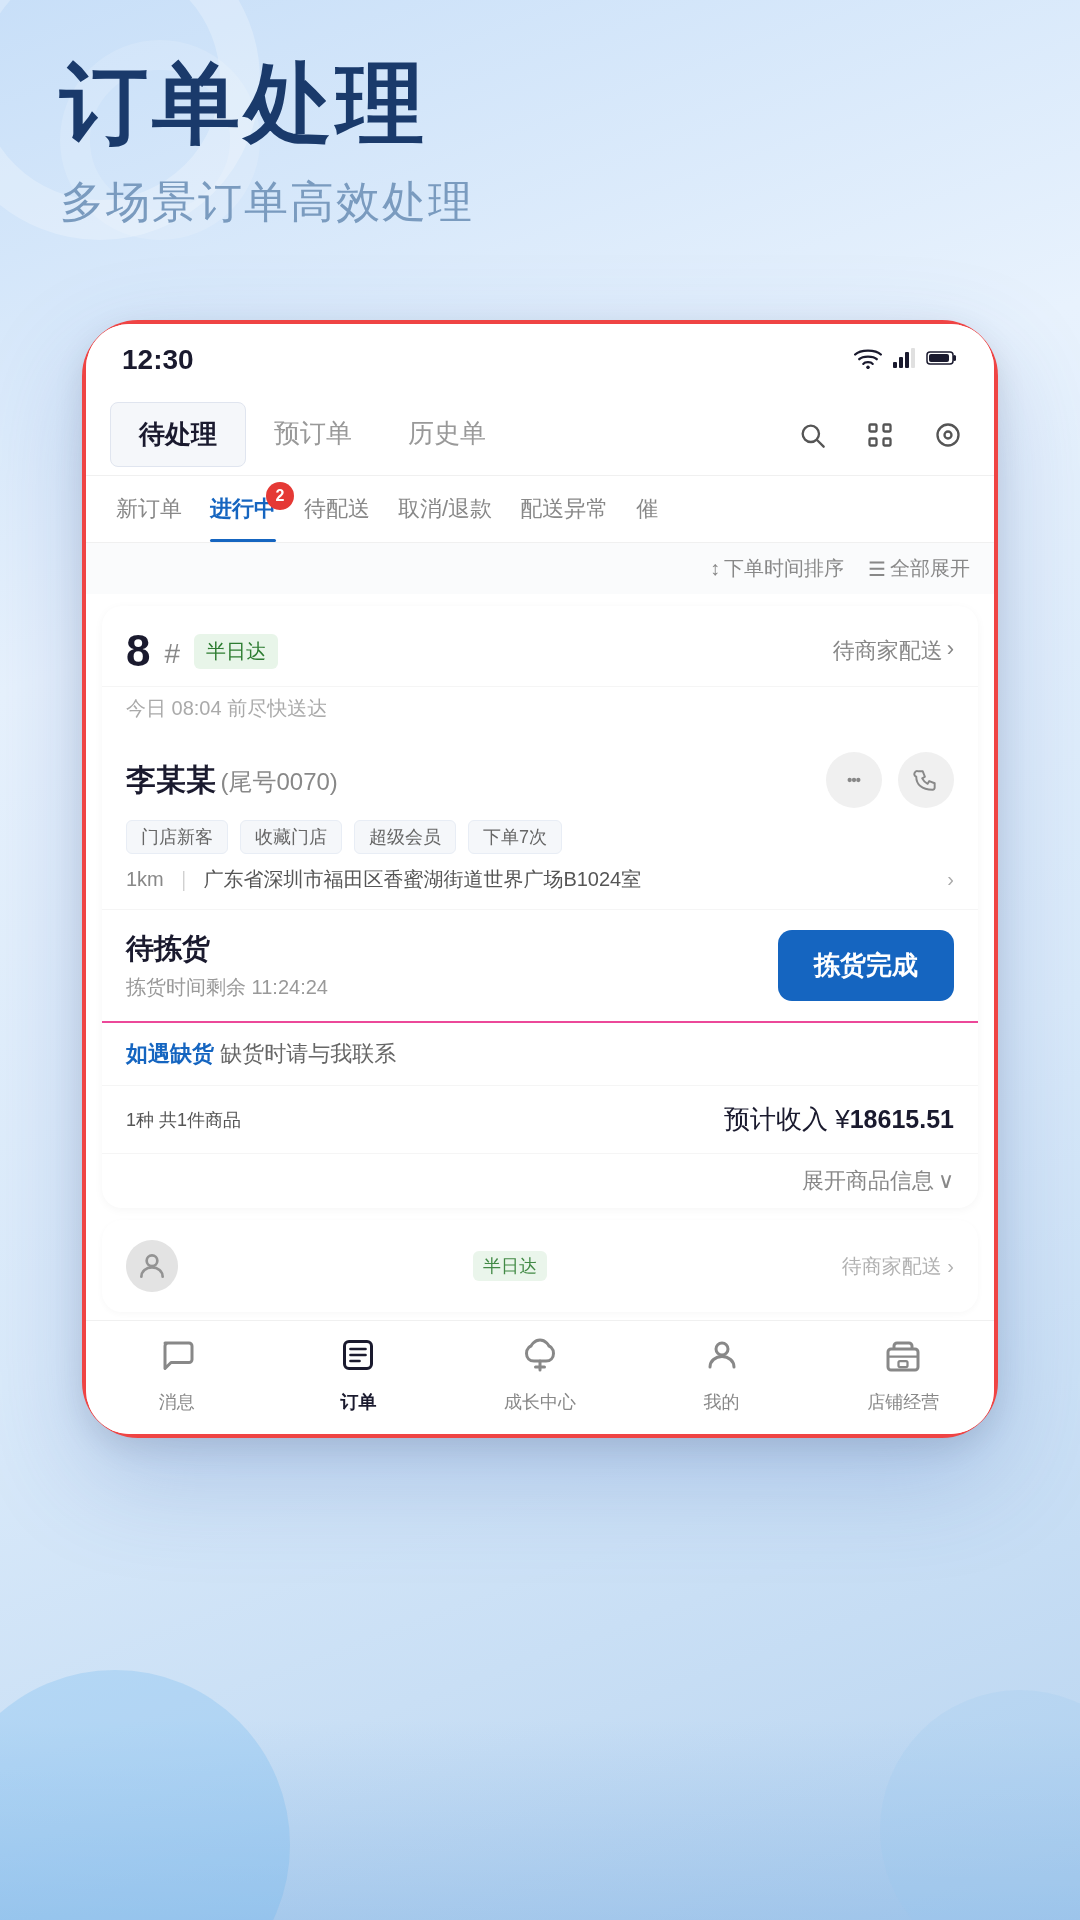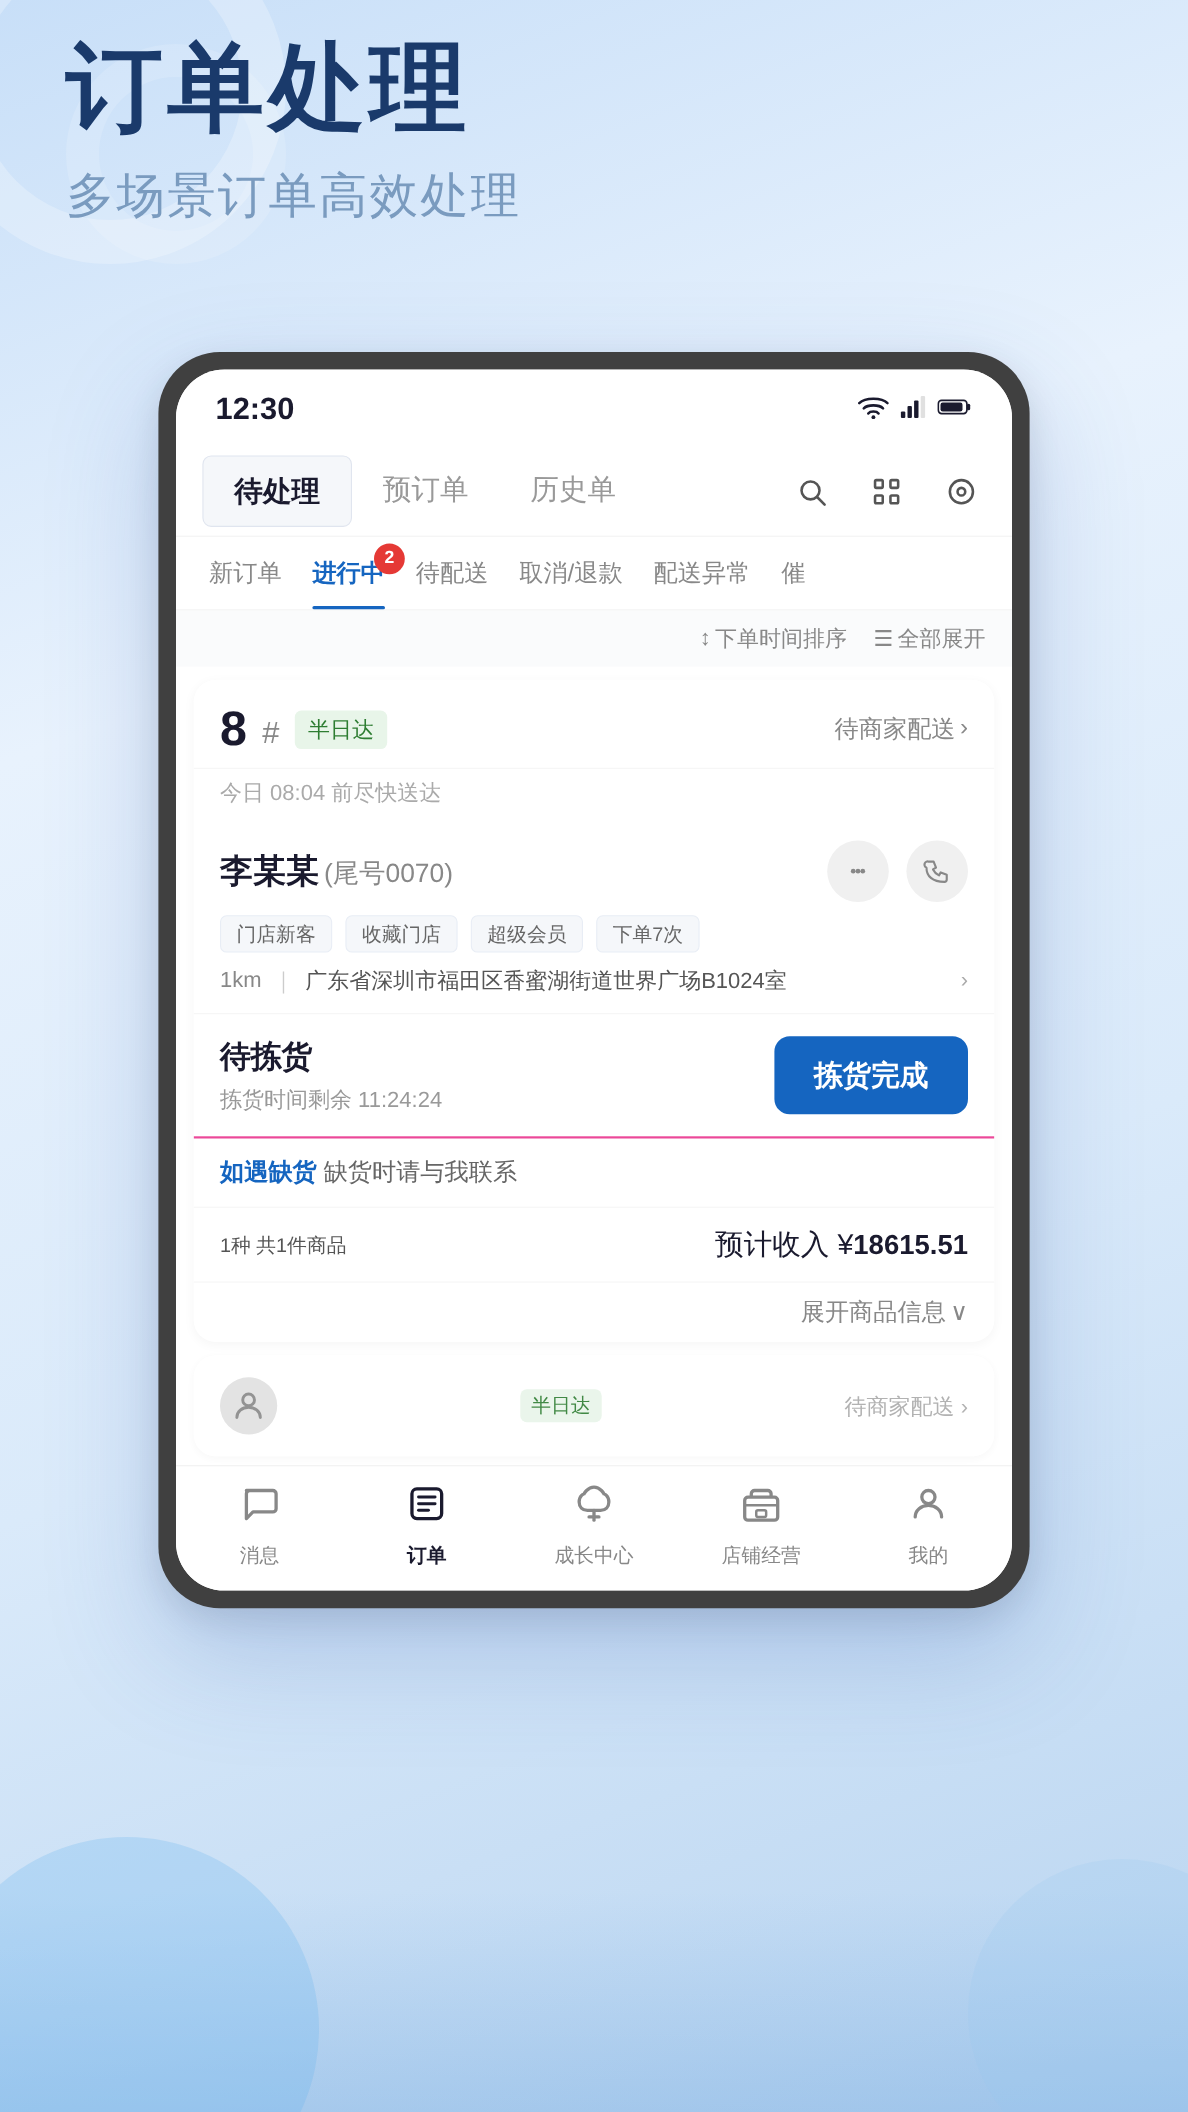--- a/index.html
+++ b/index.html
@@ -28,21 +28,21 @@
       top: 40px;
       left: 60px;
       width: 200px;
       height: 200px;
       border-radius: 50%;
       border: 30px solid rgba(255,255,255,0.15);
     }
 
     
     .header {
-      padding: 32px 60px 40px 60px;
+      padding: 56px 60px 40px 60px;
       position: relative;
       z-index: 2;
     }
     .header-title {
       font-size: 88px;
       font-weight: 800;
       color: #1a3a6b;
       line-height: 1.1;
       letter-spacing: 4px;
     }
@@ -53,24 +53,24 @@
       font-weight: 400;
       letter-spacing: 2px;
     }
 
     
     .phone-container {
       position: absolute;
       top: 320px;
       left: 50%;
       transform: translateX(-50%);
-      width: 792px;
-      background: #404040;
+      width: 916px;
+      background: #ef4444;
       border-radius: 56px;
-      padding: 16px;
+      padding: 4px;
       box-shadow: 0 40px 100px rgba(60,100,180,0.25), 0 10px 30px rgba(0,0,0,0.1);
     }
 
     .phone-inner {
       background: #ffffff;
       border-radius: 44px;
       overflow: hidden;
     }
 
     
@@ -714,37 +714,37 @@
             <path d="M12 2C8 2 6 6 6 6s-3 1-3 5c0 3 2 5 5 5h8c3 0 5-2 5-5 0-4-3-5-3-5s-2-4-6-4z" stroke="#888" stroke-width="2" fill="none"></path>
             <line x1="12" y1="16" x2="12" y2="22" stroke="#888" stroke-width="2" stroke-linecap="round"></line>
             <line x1="9" y1="20" x2="15" y2="20" stroke="#888" stroke-width="2" stroke-linecap="round"></line>
           </svg>
         </span>
         <span class="nav-label">成长中心</span>
       </div>
       <div class="nav-item">
         <span class="nav-icon">
           <svg width="36" height="36" viewBox="0 0 24 24" fill="none">
+            <circle cx="12" cy="8" r="4" stroke="#888" stroke-width="2"></circle>
+            <path d="M4 20c0-4 3.6-7 8-7s8 3 8 7" stroke="#888" stroke-width="2" stroke-linecap="round"></path>
+          </svg>
+        </span>
+        <span class="nav-label">我的</span>
+      </div>
+      <div class="nav-item">
+        <span class="nav-icon">
+          <svg width="36" height="36" viewBox="0 0 24 24" fill="none">
             <rect x="2" y="8" width="20" height="14" rx="2" stroke="#888" stroke-width="2" fill="none"></rect>
             <path d="M6 8V6a2 2 0 0 1 2-2h8a2 2 0 0 1 2 2v2" stroke="#888" stroke-width="2" fill="none"></path>
             <line x1="2" y1="13" x2="22" y2="13" stroke="#888" stroke-width="1.5"></line>
             <rect x="9" y="16" width="6" height="4" rx="1" stroke="#888" stroke-width="1.5" fill="none"></rect>
           </svg>
         </span>
         <span class="nav-label">店铺经营</span>
       </div>
-      <div class="nav-item">
-        <span class="nav-icon">
-          <svg width="36" height="36" viewBox="0 0 24 24" fill="none">
-            <circle cx="12" cy="8" r="4" stroke="#888" stroke-width="2"></circle>
-            <path d="M4 20c0-4 3.6-7 8-7s8 3 8 7" stroke="#888" stroke-width="2" stroke-linecap="round"></path>
-          </svg>
-        </span>
-        <span class="nav-label">我的</span>
-      </div>
     </div>
 
   </div>
 </div>
 
 <div class="bottom-decor">
   <div class="bottom-decor-circle"></div>
   <div class="bottom-decor-circle2"></div>
 </div>
 

